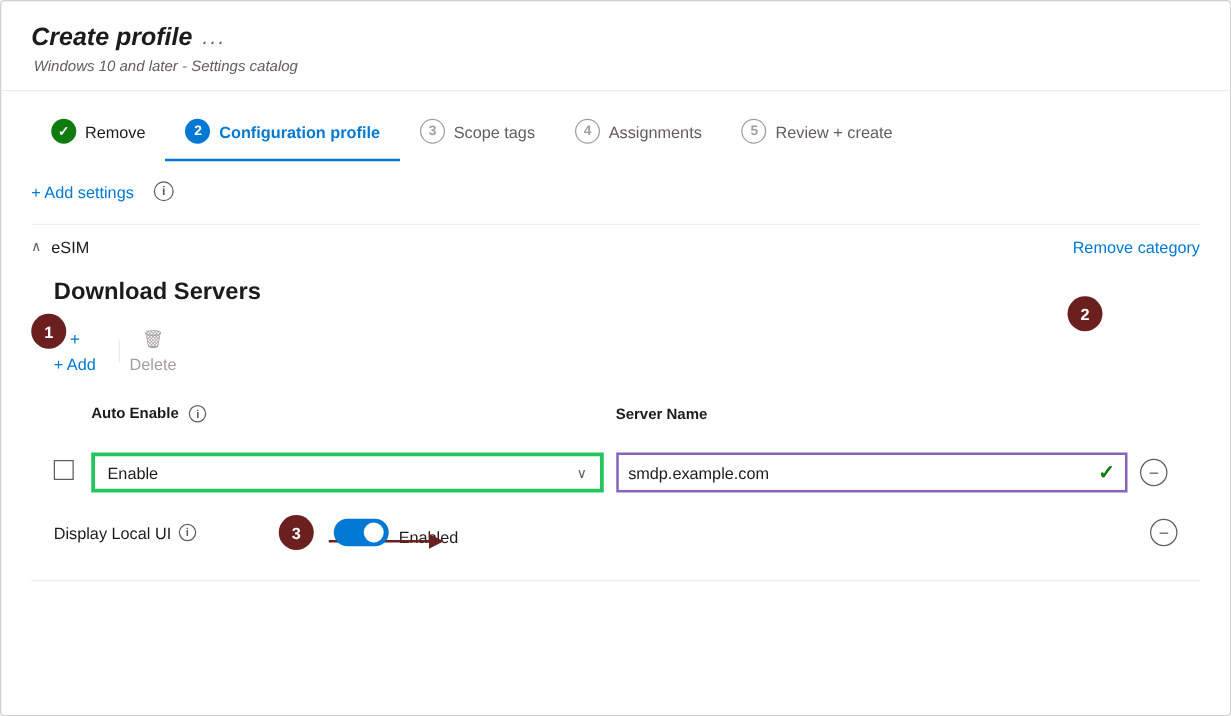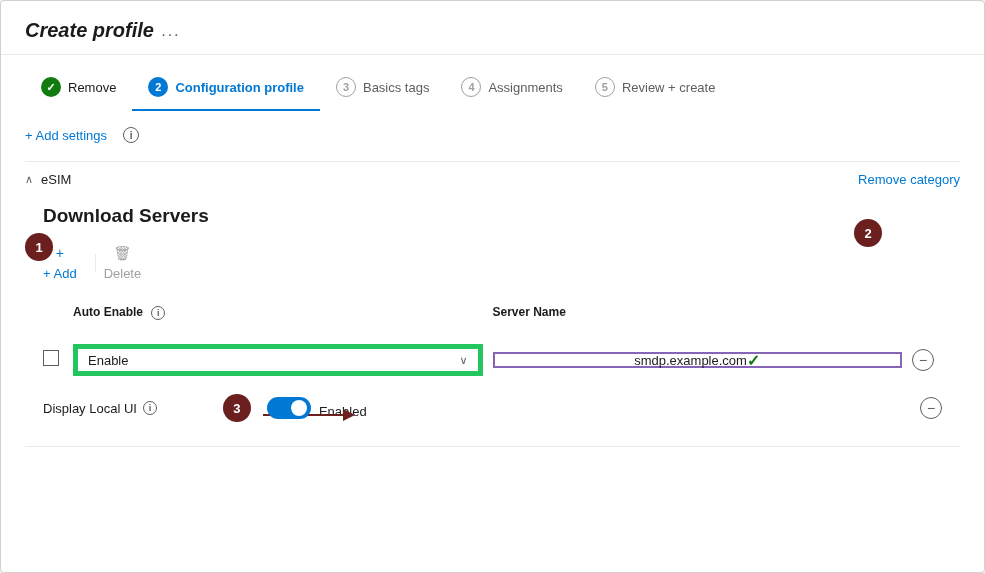--- a/index.html
+++ b/index.html
@@ -174,21 +174,21 @@
       font-size: 14px;
     }
     .toolbar-separator {
       width: 1px;
       height: 18px;
       background: #edebe9;
       margin: 0 8px;
     }
     .table-header-row {
       display: flex;
-      align-items: flex-start;
+      align-items: flex-end;
       margin: 16px 18px;
       padding: 4px 0;
       gap: 10px;
     }
     .col-check {
       width: 20px;
       min-width: 20px;
     }
     .col-enable {
       flex: 1;
@@ -215,43 +215,43 @@
       width: 16px;
       height: 16px;
       border: 1.5px solid #605e5c;
       background: #fff;
       display: inline-block;
       cursor: pointer;
     }
     .dropdown-field {
       display: flex;
       align-items: center;
-      border: 5px solid #22c55e;
+      border: 3px solid #22c55e;
       background: #fff;
       height: 32px;
       padding: 0 10px;
       font-size: 13px;
       color: #1b1b1b;
       cursor: pointer;
       justify-content: space-between;
     }
     .dropdown-arrow {
       color: #605e5c;
       font-size: 11px;
     }
     .text-field {
       display: flex;
       align-items: center;
       border: 2px solid #8764b8;
       background: #fff;
-      height: 16px;
+      height: 32px;
       padding: 0 8px;
       font-size: 13px;
       color: #1b1b1b;
-      justify-content: center;
+      justify-content: space-between;
     }
     .field-check {
       color: #107c10;
       font-size: 16px;
       font-weight: 700;
     }
     .minus-btn {
       width: 22px;
       height: 22px;
       border-radius: 50%;
@@ -330,37 +330,38 @@
 </head>
 <body>
 
 <div class="window">
 
   <div class="header">
     <div class="header-title-row">
       <span class="header-title">Create profile</span>
       <span class="header-ellipsis">...</span>
     </div>
+    <span class="header-subtitle">Windows 10 and later - Settings catalog</span>
   </div>
 
   <div class="tabs">
 
     <div class="tab completed">
       <span class="tab-circle check">✓</span>
       <span>Remove</span>
     </div>
 
     <div class="tab active">
       <span class="tab-circle active">2</span>
       <span>Configuration profile</span>
     </div>
 
     <div class="tab">
       <span class="tab-circle inactive">3</span>
-      <span>Basics tags</span>
+      <span>Scope tags</span>
     </div>
 
     <div class="tab">
       <span class="tab-circle inactive">4</span>
       <span>Assignments</span>
     </div>
 
     <div class="tab">
       <span class="tab-circle inactive">5</span>
       <span>Review + create</span>

